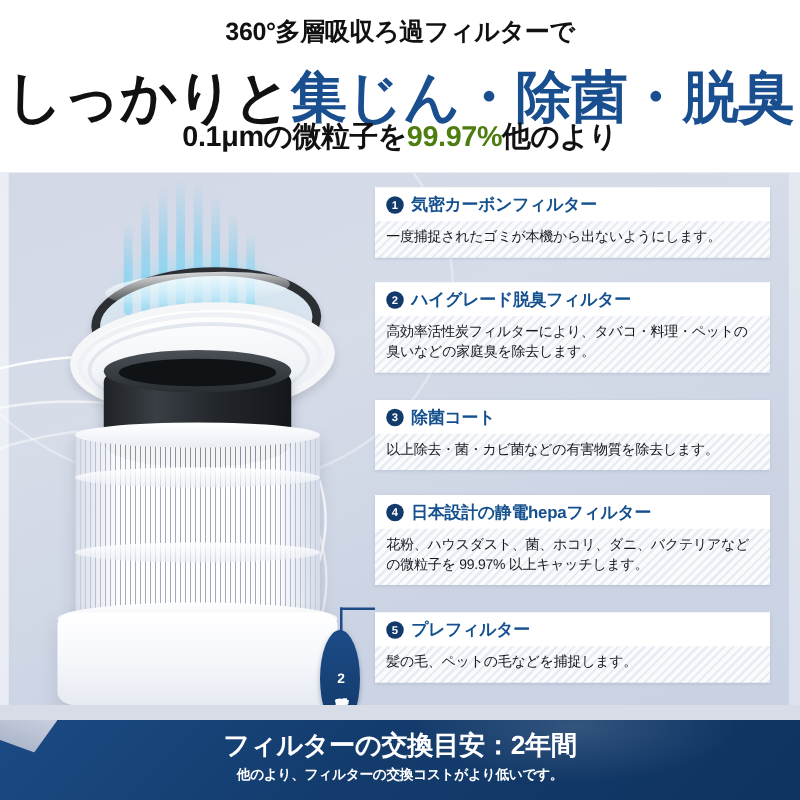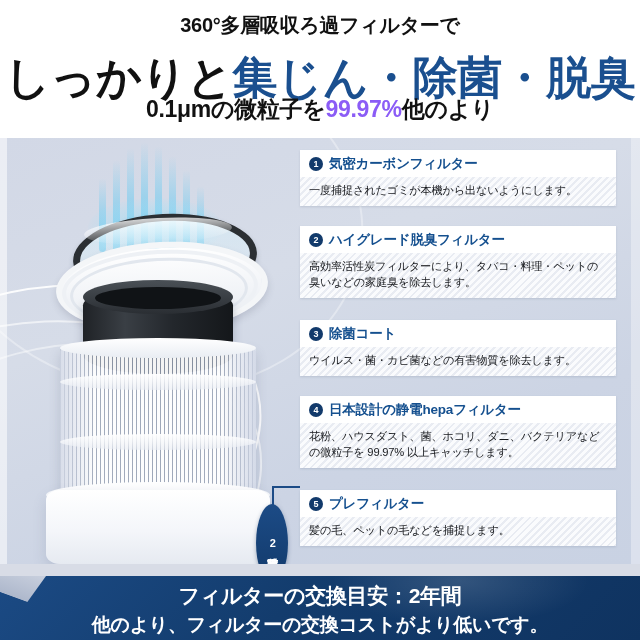--- a/index.html
+++ b/index.html
@@ -12,21 +12,21 @@
   }
   #page{position:relative;width:640px;height:640px;overflow:hidden;background:#fff;}
 
   
   .header{position:absolute;left:0;top:0;width:640px;height:138px;background:#ffffff;}
   .hl{position:absolute;width:640px;text-align:center;white-space:nowrap;color:#111111;font-weight:bold;}
   .hl1{top:12px;font-size:20px;letter-spacing:-0.3px;}
   .hl2{top:48px;font-size:45px;letter-spacing:-0.5px;}
   .hl3{top:94px;font-size:23px;letter-spacing:-0.3px;}
   .accent{color:#1a4f8f;}
-  .accent-d{color:#8b5cf6;text-align:right;}
+  .accent-d{color:#4d7c0f;text-align:right;}
 
   
   .panel{
     position:absolute;left:0;top:138px;width:640px;height:426px;
     background:linear-gradient(160deg,#d2d8e6 0%,#d6dce8 35%,#ccd4e4 70%,#c9d2e3 100%);
     overflow:hidden;
   }
   .panel-edge-l{position:absolute;left:0;top:0;width:7px;height:426px;background:#ffffff;opacity:.55;}
   .panel-edge-r{position:absolute;right:0;top:0;width:9px;height:426px;background:#ffffff;opacity:.35;}
 
@@ -128,21 +128,21 @@
   .footer{position:absolute;left:0;top:576px;width:640px;height:64px;
     background:linear-gradient(135deg,#1b4a84 0%,#133c6d 45%,#0f3360 100%);overflow:hidden;}
   .footer-notch{position:absolute;left:0;top:0;width:46px;height:64px;
     background:linear-gradient(200deg,#c9d0de 0%, #aeb8cc 40%, rgba(255,255,255,0) 41%);
     clip-path:polygon(0 0,46px 0,0 64px);}
   .footer-sheen{position:absolute;left:330px;top:-40px;width:260px;height:90px;border-radius:50%;
     background:radial-gradient(ellipse,rgba(255,255,255,.14),rgba(255,255,255,0) 70%);}
   .f1{position:absolute;width:640px;top:6px;text-align:center;color:#ffffff;
     font-size:21px;font-weight:bold;white-space:nowrap;letter-spacing:-0.3px;}
   .f2{position:absolute;width:640px;top:36px;text-align:center;color:#ffffff;
-    font-size:19px;font-weight:bold;white-space:nowrap;letter-spacing:-0.3px;}
+    font-size:11px;font-weight:bold;white-space:nowrap;letter-spacing:-0.3px;}
 </style>
 </head>
 <body>
 
 <div id="page">
 
   <div class="header">
     <div class="hl hl1">360°多層吸収ろ過フィルターで</div>
     <div class="hl hl2"><span>しっかりと</span><span class="accent">集じん・除菌・脱臭</span></div>
     <div class="hl hl3"><span>0.1μmの微粒子を</span><span class="accent-d">99.97%</span><span>他のより</span></div>
@@ -212,21 +212,21 @@
           <div class="ttl">ハイグレード脱臭フィルター</div>
         </div>
         <div class="card-body">高効率活性炭フィルターにより、タバコ・料理・ペットの臭いなどの家庭臭を除去します。</div>
       </div>
 
       <div class="card" style="top:182px;">
         <div class="card-title">
           <div class="num">3</div>
           <div class="ttl">除菌コート</div>
         </div>
-        <div class="card-body">ウイルス・菌・カビ菌などの有害物質を除去します。</div>
+        <div class="card-body">以上除去・菌・カビ菌などの有害物質を除去します。</div>
       </div>
 
       <div class="card" style="top:258px;">
         <div class="card-title">
           <div class="num">4</div>
           <div class="ttl">日本設計の静電hepaフィルター</div>
         </div>
         <div class="card-body">花粉、ハウスダスト、菌、ホコリ、ダニ、バクテリアなどの微粒子を 99.97% 以上キャッチします。</div>
       </div>
 

